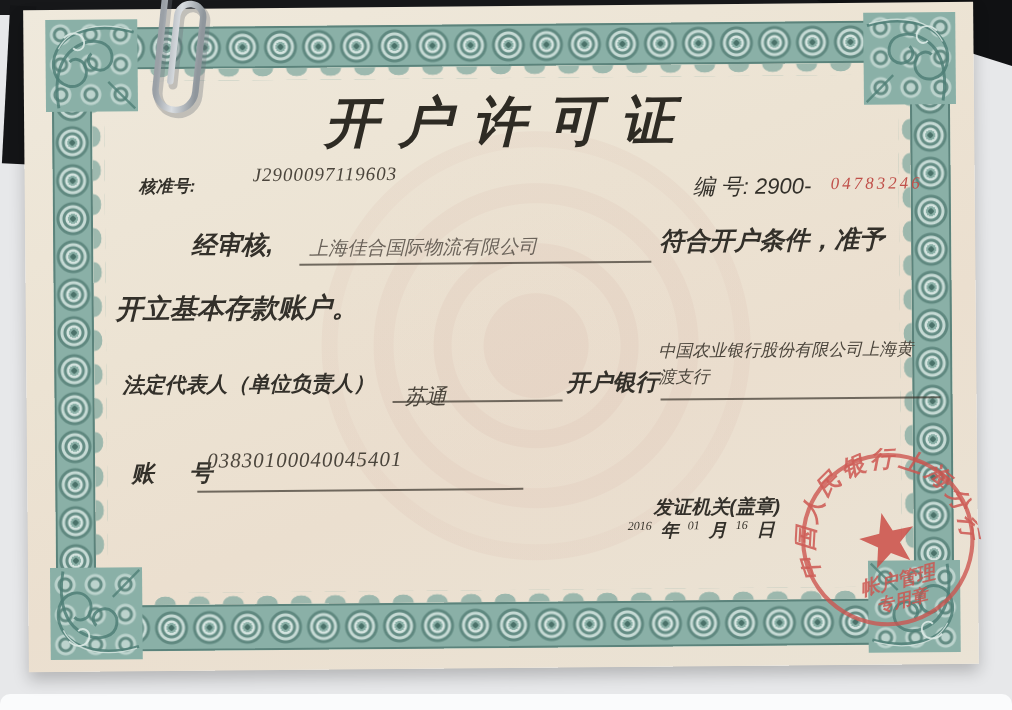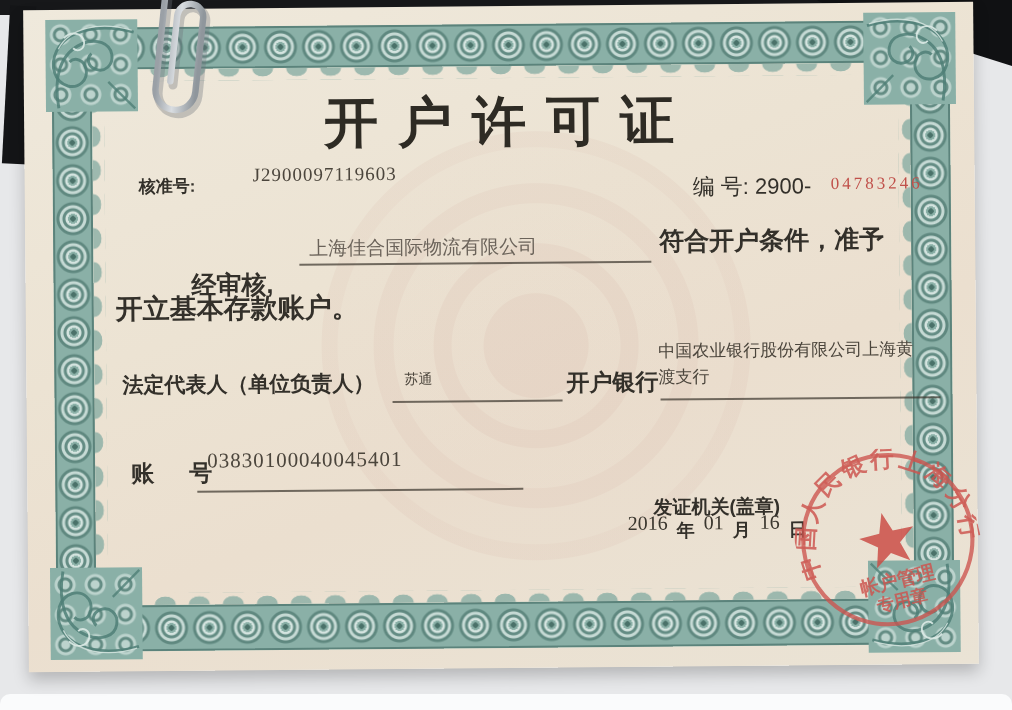--- a/index.html
+++ b/index.html
@@ -1,18 +1,18 @@
 <!DOCTYPE html>
 <html><head>
 <meta charset="utf-8">
 <style>
   html,body{margin:0;padding:0;}
   body{width:1012px;height:710px;overflow:hidden;background:#e7e8ea;
        font-family:"Liberation Sans",sans-serif;}
-  .stage{position:relative;width:1012px;height:710px;}
+  .stage{position:relative;width:1012px;height:710px;font-style:italic;}
 
   
   .bg-top{position:absolute;left:0;top:0;width:1012px;height:15px;background:#17181a;}
   .bg-top-right{position:absolute;right:0;top:0;width:195px;height:66px;background:#101113;
                 clip-path:polygon(0 0,100% 0,100% 100%,10% 16%);}
   .bg-left-sliver{position:absolute;left:6px;top:6px;width:26px;height:158px;background:#141517;
                   transform:rotate(3deg);}
   .bg-bottom-strip{position:absolute;left:0;bottom:0;width:100%;height:16px;background:#fafbfc;
                    border-radius:10px 10px 0 0;}
 
@@ -74,35 +74,35 @@
   .rule{position:absolute;height:2px;background:rgba(62,57,49,.72);}
 
   .title{left:0;right:0;top:80px;text-align:center;font-family:"Liberation Serif",serif;
          font-weight:700;font-size:54px;letter-spacing:20px;color:#2e2b24;text-indent:20px;}
 
   .approval-label{left:114px;top:166px;font-size:17px;}
   .approval-value{left:228px;top:156px;font-size:19px;letter-spacing:1px;}
   .serial-label{left:668px;top:168px;font-size:22px;}
   .serial-value{left:806px;top:171px;font-size:17px;letter-spacing:3px;color:#c0504a;}
 
-  .body-prefix{left:166px;top:220px;font-size:25px;margin-top:40px;}
+  .body-prefix{left:166px;top:220px;font-size:25px;}
   .company{left:284px;top:228px;font-size:19px;color:#6b635a;}
   .body-suffix{left:634px;top:220px;font-size:25px;}
   .body-line2{left:90px;top:282px;font-size:27px;}
 
   .legalrep-label{left:96px;top:362px;font-size:21px;}
-  .legalrep-value{left:378px;top:364px;font-size:14px;}
+  .legalrep-value{left:378px;top:376px;font-size:21px;}
   .bank-label{left:540px;top:362px;font-size:23px;}
   .bank-value{left:632px;top:334px;font-size:17px;width:262px;line-height:1.5;white-space:normal;}
   .account-label{left:104px;top:449px;font-size:23px;letter-spacing:6px;}
   .account-value{left:180px;top:440px;font-size:21px;letter-spacing:1px;}
 
   .issuer-label{left:626px;top:490px;font-size:19px;}
   .date-row{left:600px;top:514px;font-size:18px;}
-  .date-row .num{font-family:"Liberation Serif",serif;font-size:20px;position:relative;top:-7px;color:#3a362e;}
+  .date-row .num{font-family:"Liberation Serif",serif;font-size:12px;position:relative;top:-7px;color:#3a362e;}
   .date-row .unit{font-weight:700;margin:0 9px;}
 
   .seal{position:absolute;left:769px;top:446px;width:182px;height:182px;transform:rotate(-13deg);opacity:.92;}
 
   .paperclip{position:absolute;left:118px;top:-10px;width:120px;height:152px;transform:rotate(6deg);z-index:20;}
 </style>
 </head>
 <body>
 
 <div class="stage">

